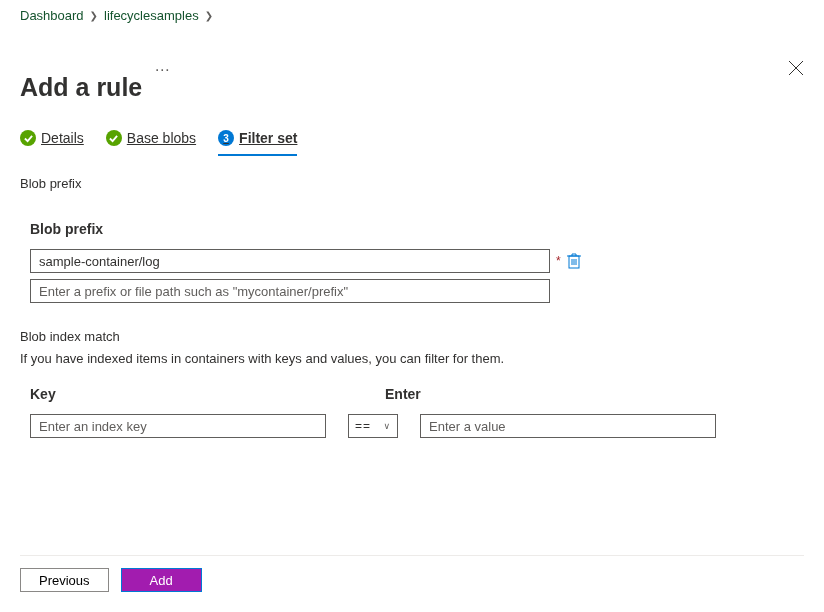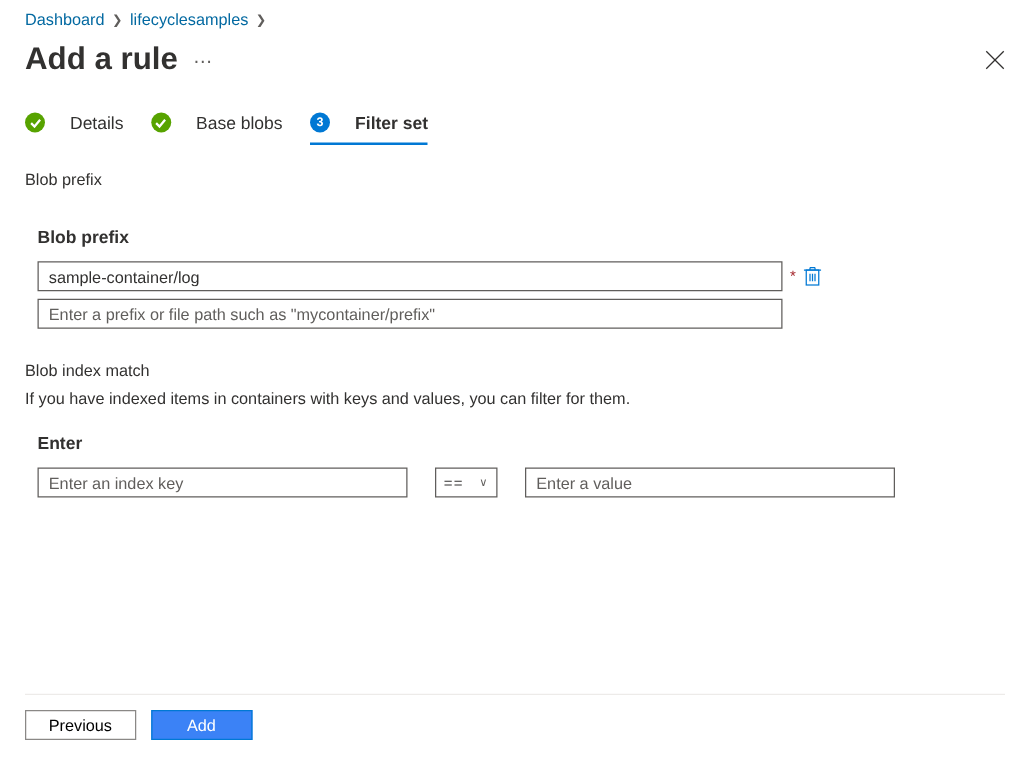--- a/index.html
+++ b/index.html
@@ -6,56 +6,57 @@
     body {
       font-family: 'Segoe UI', -apple-system, sans-serif;
       font-size: 13px;
       color: #323130;
       background: #fff;
       width: 824px;
       height: 612px;
       position: relative;
       padding: 0 20px;
     }
-    a { color: #0369a1; text-decoration: none; cursor: pointer; }
+    a { color: #14532d; text-decoration: none; cursor: pointer; }
     .breadcrumb {
       display: flex;
       align-items: center;
       gap: 6px;
       padding-top: 8px;
       font-size: 13px;
     }
     .breadcrumb .chev { color: #605e5c; font-size: 10px; }
     .title-row {
       display: flex;
       align-items: center;
       justify-content: space-between;
       padding-top: 10px;
     }
     .title-left { display: flex; align-items: center; gap: 12px; }
-    h1 { font-size: 25px; font-weight: 600; color: #323130; }
+    h1 { font-size: 25px; font-weight: 600; color: #323130; margin-top: 40px; }
     .ellipsis { color: #605e5c; font-size: 16px; letter-spacing: 1px; cursor: pointer; padding-bottom: 4px;}
     .close-x {
       cursor: pointer;
       color: #323130;
       width: 16px; height: 16px;
     }
     .steps {
       display: flex;
       gap: 22px;
       padding-top: 28px;
       align-items: flex-start;
     }
     .step {
       display: flex;
       align-items: center;
-      gap: 20px;
+      gap: 5px;
       padding-bottom: 8px;
       font-size: 14px;
       cursor: pointer;
+      text-decoration: underline;
     }
     .step.active {
       border-bottom: 2px solid #0078d4;
       font-weight: 600;
     }
     .badge {
       width: 16px; height: 16px;
       border-radius: 50%;
       display: inline-flex;
       align-items: center;
@@ -70,21 +71,21 @@
     .section-title { font-size: 13px; color: #323130; padding-bottom: 6px; }
     .section-desc { font-size: 13px; color: #323130; line-height: 1.4; }
     .field-label { font-size: 14px; font-weight: 600; padding: 24px 0 12px 10px; }
     .prefix-row {
       display: flex;
       align-items: center;
       gap: 6px;
       padding: 0 0 6px 10px;
     }
     .txtbox {
-      width: 596px;
+      width: 520px;
       height: 24px;
       border: 1px solid #605e5c;
       padding: 2px 8px;
       font-size: 13px;
       font-family: inherit;
       color: #323130;
     }
     .txtbox::placeholder { color: #605e5c; }
     .req { color: #a4262c; font-size: 12px; vertical-align: top; }
     .trash {
@@ -141,21 +142,21 @@
     .btn {
       height: 24px;
       padding: 0 18px;
       font-size: 13px;
       font-family: inherit;
       border: 1px solid #8a8886;
       background: #fff;
       cursor: pointer;
     }
     .btn.primary {
-      background: #3b82f6;
+      background: #a21caf;
       border-color: #0078d4;
       color: #fff;
       padding: 0 28px;
     }
     .check-glyph { width: 9px; height: 9px; }
   </style>
 </head>
 <body>
 
 <div class="breadcrumb">
@@ -220,20 +221,21 @@
   <div class="prefix-row">
     <input class="txtbox" type="text" placeholder="Enter a prefix or file path such as &quot;mycontainer/prefix&quot;" style="">
   </div>
 </div>
 
 <div class="section">
   <div class="section-title">Blob index match</div>
   <div class="section-desc">If you have indexed items in containers with keys and values, you can filter for them.</div>
 
   <div class="key-val-header">
+    <div class="col-key">Key</div>
     <div class="col-val">Enter</div>
   </div>
 
   <div class="key-val-row">
     <input class="key-input" type="text" placeholder="Enter an index key" style="">
     <div class="op-select">
       <span>==</span>
       <span class="chev-down">∨</span>
     </div>
     <input class="val-input" type="text" placeholder="Enter a value" style="">

